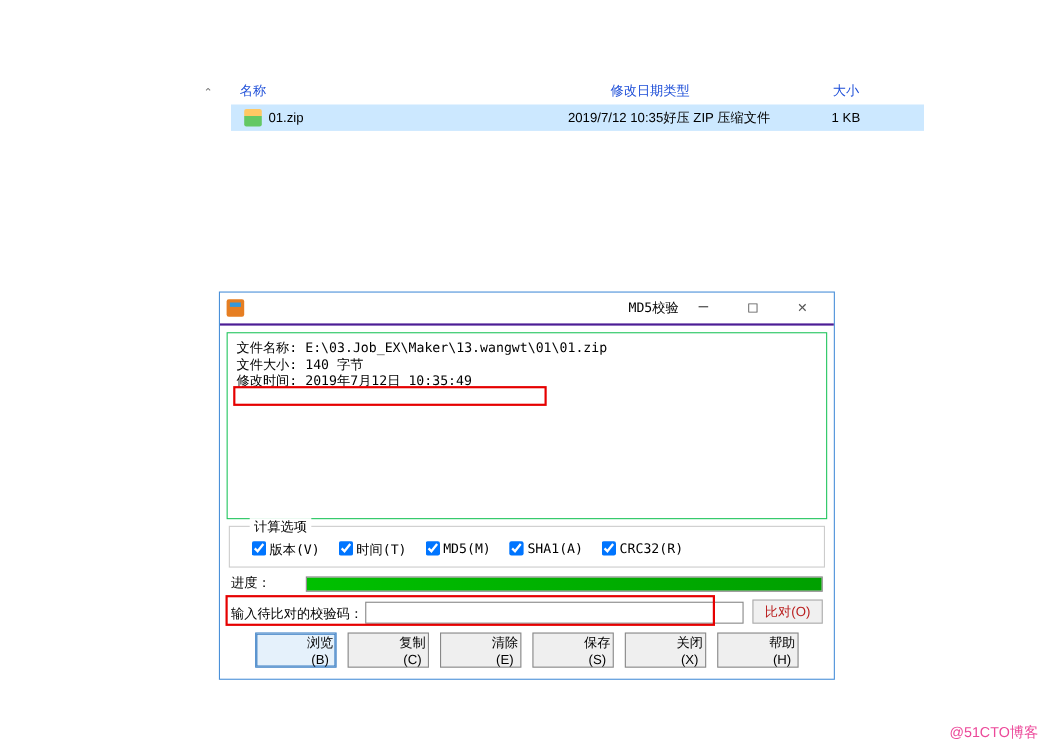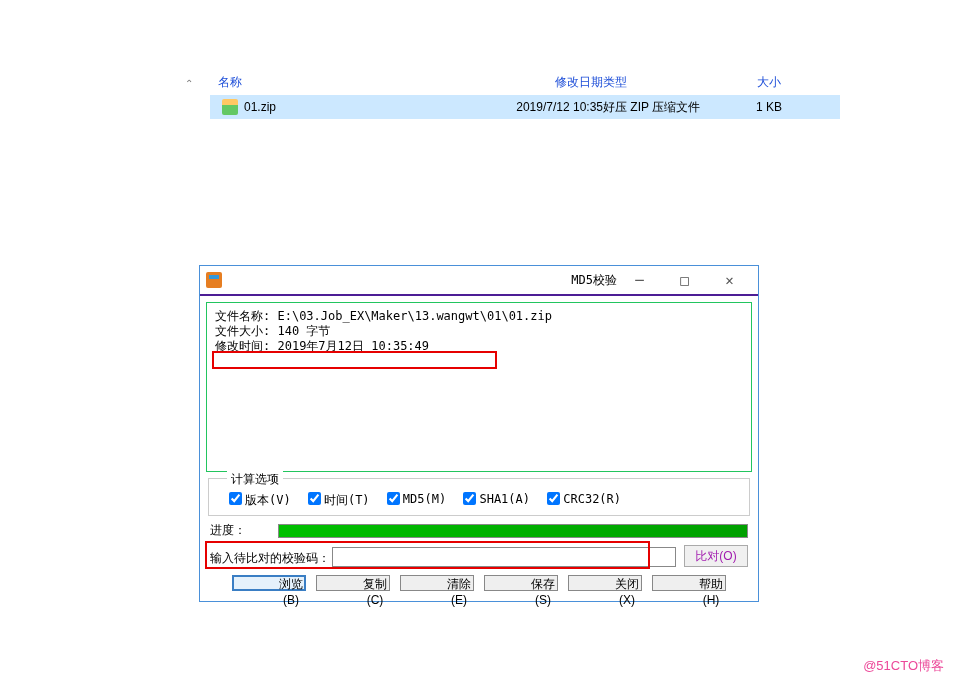--- a/index.html
+++ b/index.html
@@ -37,25 +37,25 @@
 .chk { display: inline-flex; align-items: flex-start; margin-right: 10px; font-size: 12px; }
 .chk input { margin-right: 3px; }
 
 .progress-area { margin: 6px 10px; font-size: 12px; }
 .prow { display: flex; align-items: center; margin: 4px 0; gap: 24px; }
 .plabel { width: 44px; }
 .pbar { flex: 1; height: 14px; background: linear-gradient(to right, #00c000, #00a000); border: 1px solid #888; }
 
 .compare-row { margin: 6px 10px; display: flex; align-items: flex-end; font-size: 12px; position: relative; }
 .compare-input { flex: 1; height: 20px; border: 1px solid #888; margin: 0 8px 0 2px; background: #fff; }
-.compare-btn { width: 64px; height: 22px; font-size: 12px; color: #a21caf; border: 1px solid #aaa; background: #f0f0f0; }
+.compare-btn { width: 64px; height: 22px; font-size: 12px; color: #b91c1c; border: 1px solid #aaa; background: #f0f0f0; }
 .red-box-2 { position: absolute; top: -4px; left: -5px; width: 445px; height: 28px; border: 2px solid #e60000; pointer-events: none; }
 
 .btn-row { margin: 8px 10px 10px; display: flex; gap: 10px; justify-content: center; }
-.dbtn { width: 74px; height: 16px; font-size: 12px; border: 1px solid #888; background: #efefef; cursor: pointer; padding-left: 44px; }
+.dbtn { width: 74px; height: 32px; font-size: 12px; border: 1px solid #888; background: #efefef; cursor: pointer; padding-left: 44px; }
 .dbtn.active { border: 1px solid #3a7ec4; background: #e5f1fb; box-shadow: 0 0 0 1px #3a7ec4 inset; }
 
 .watermark { position: absolute; bottom: 8px; right: 14px; color: #ec4899; font-size: 13px; font-family: Arial, sans-serif; }
 </style>
 </head>
 <body>
 
 <span class="up-caret">⌃</span>
 
 <div class="file-list">

